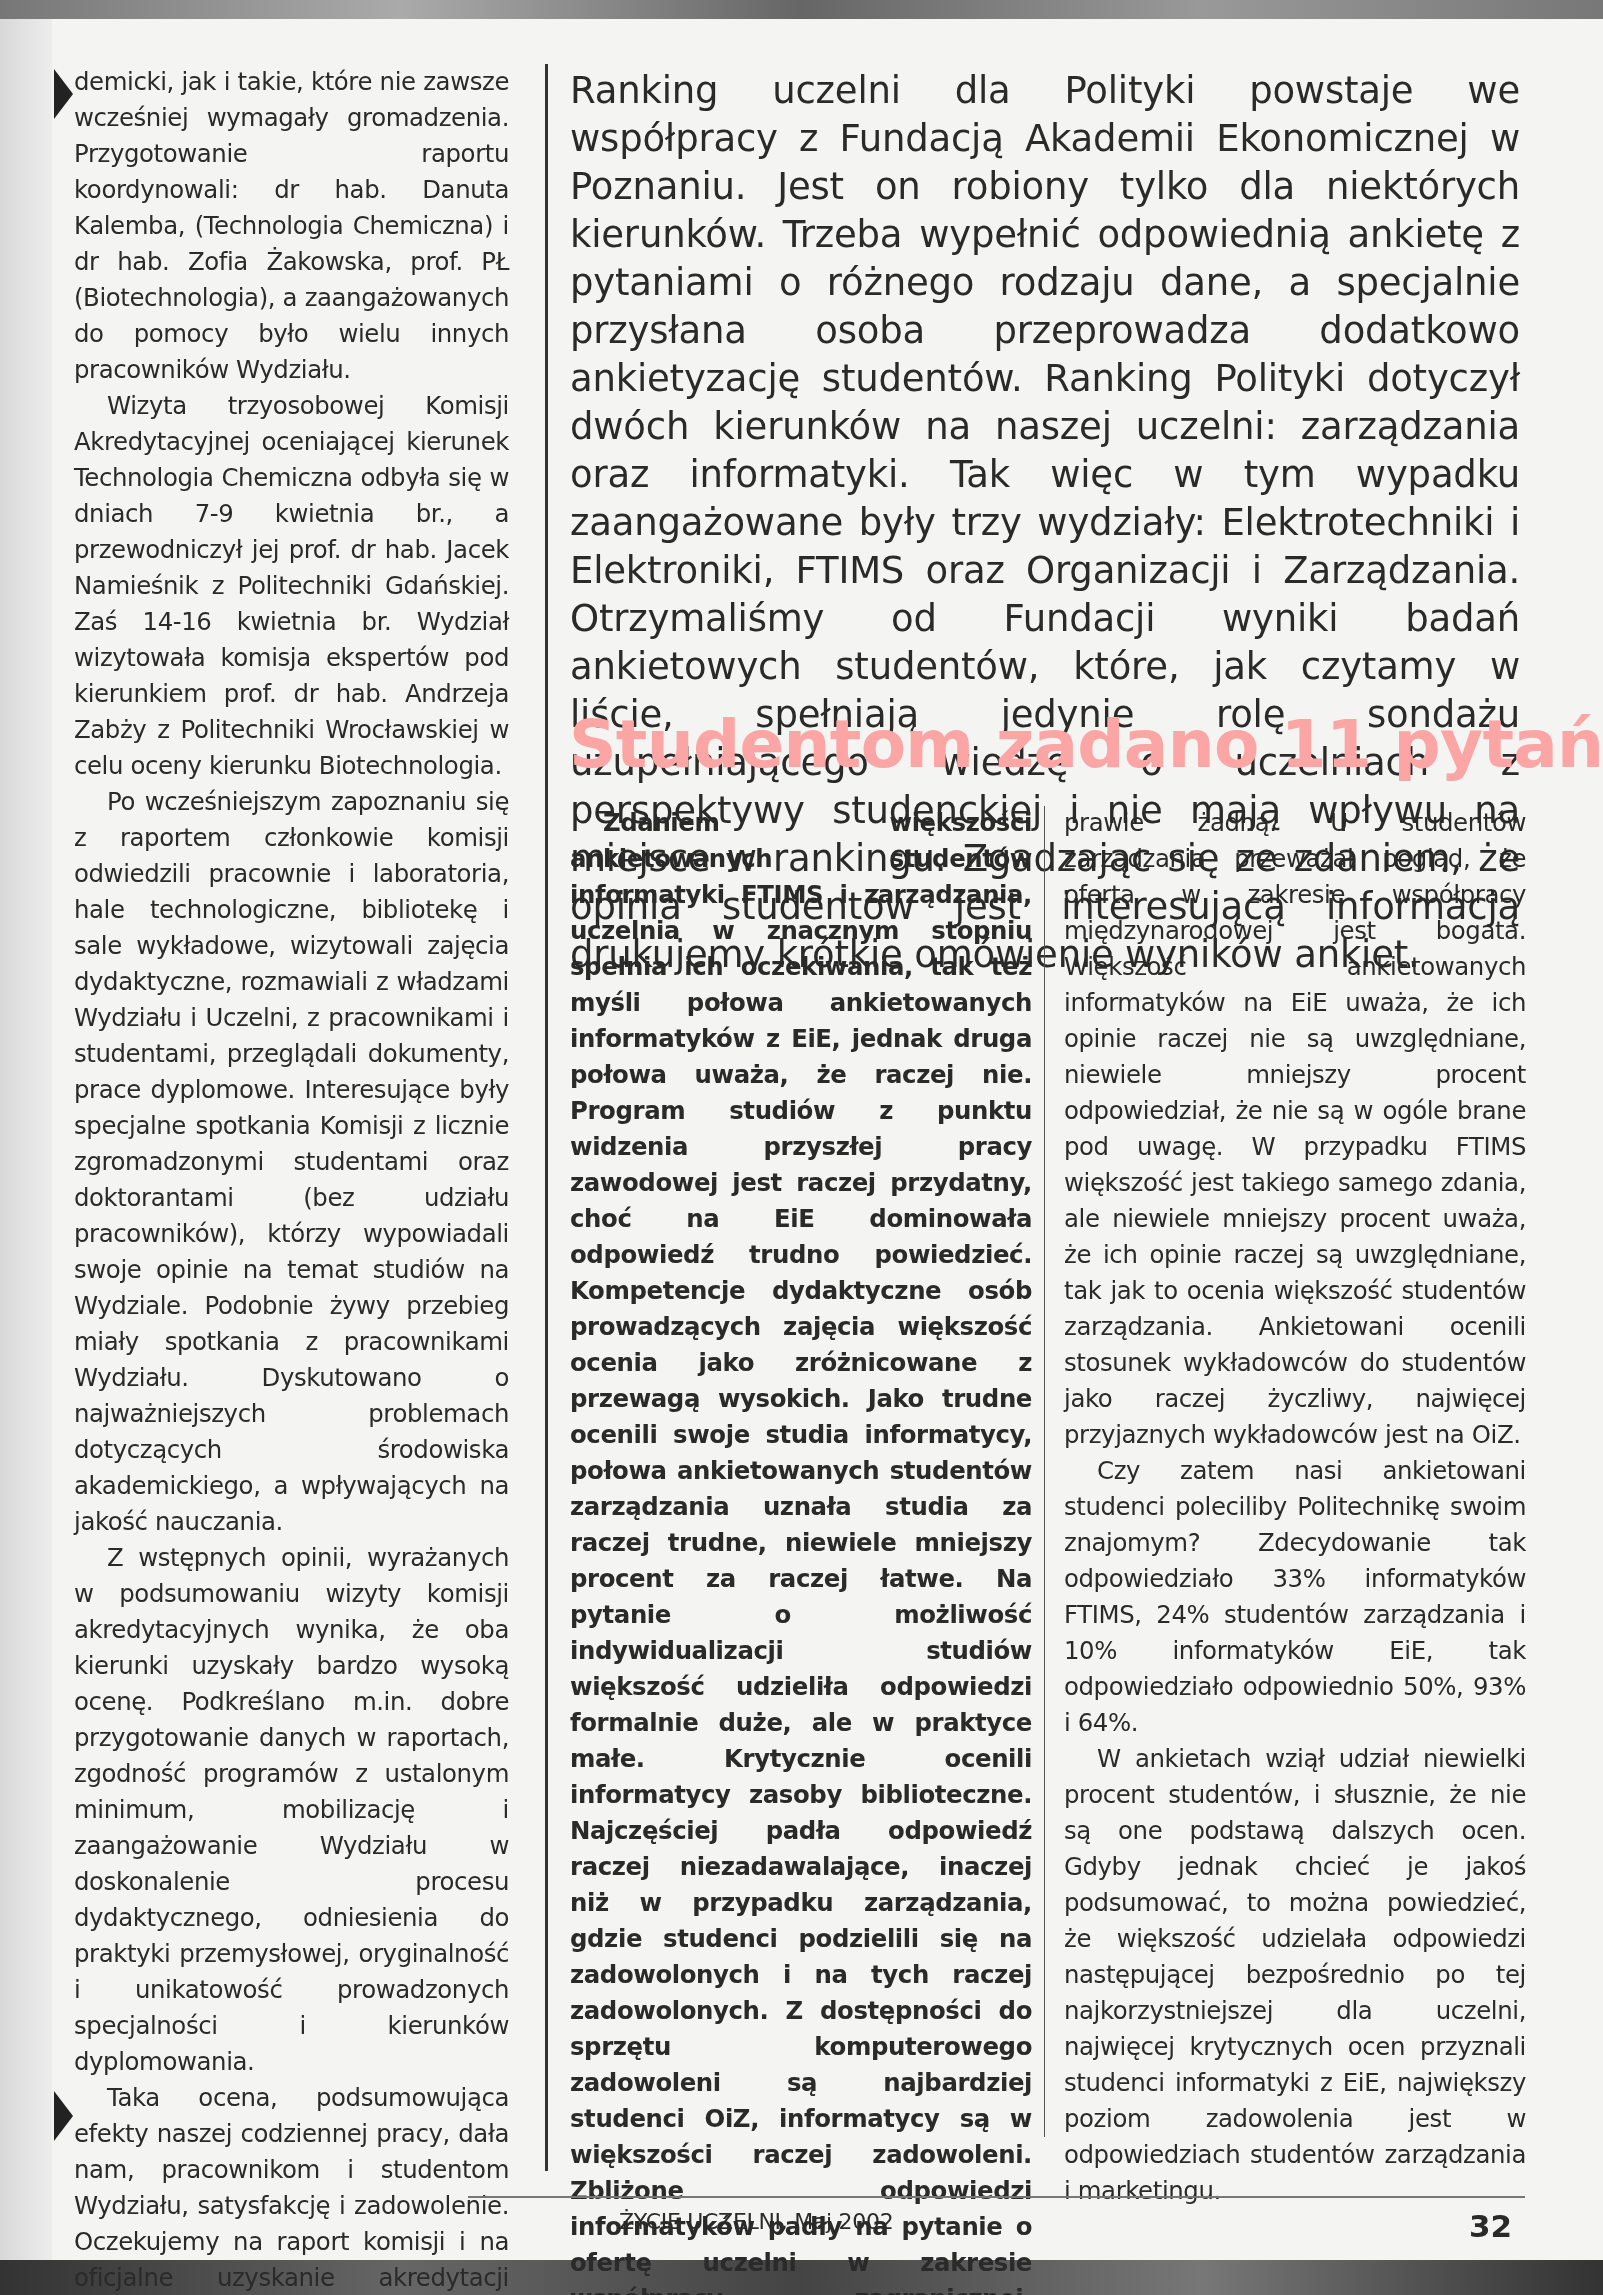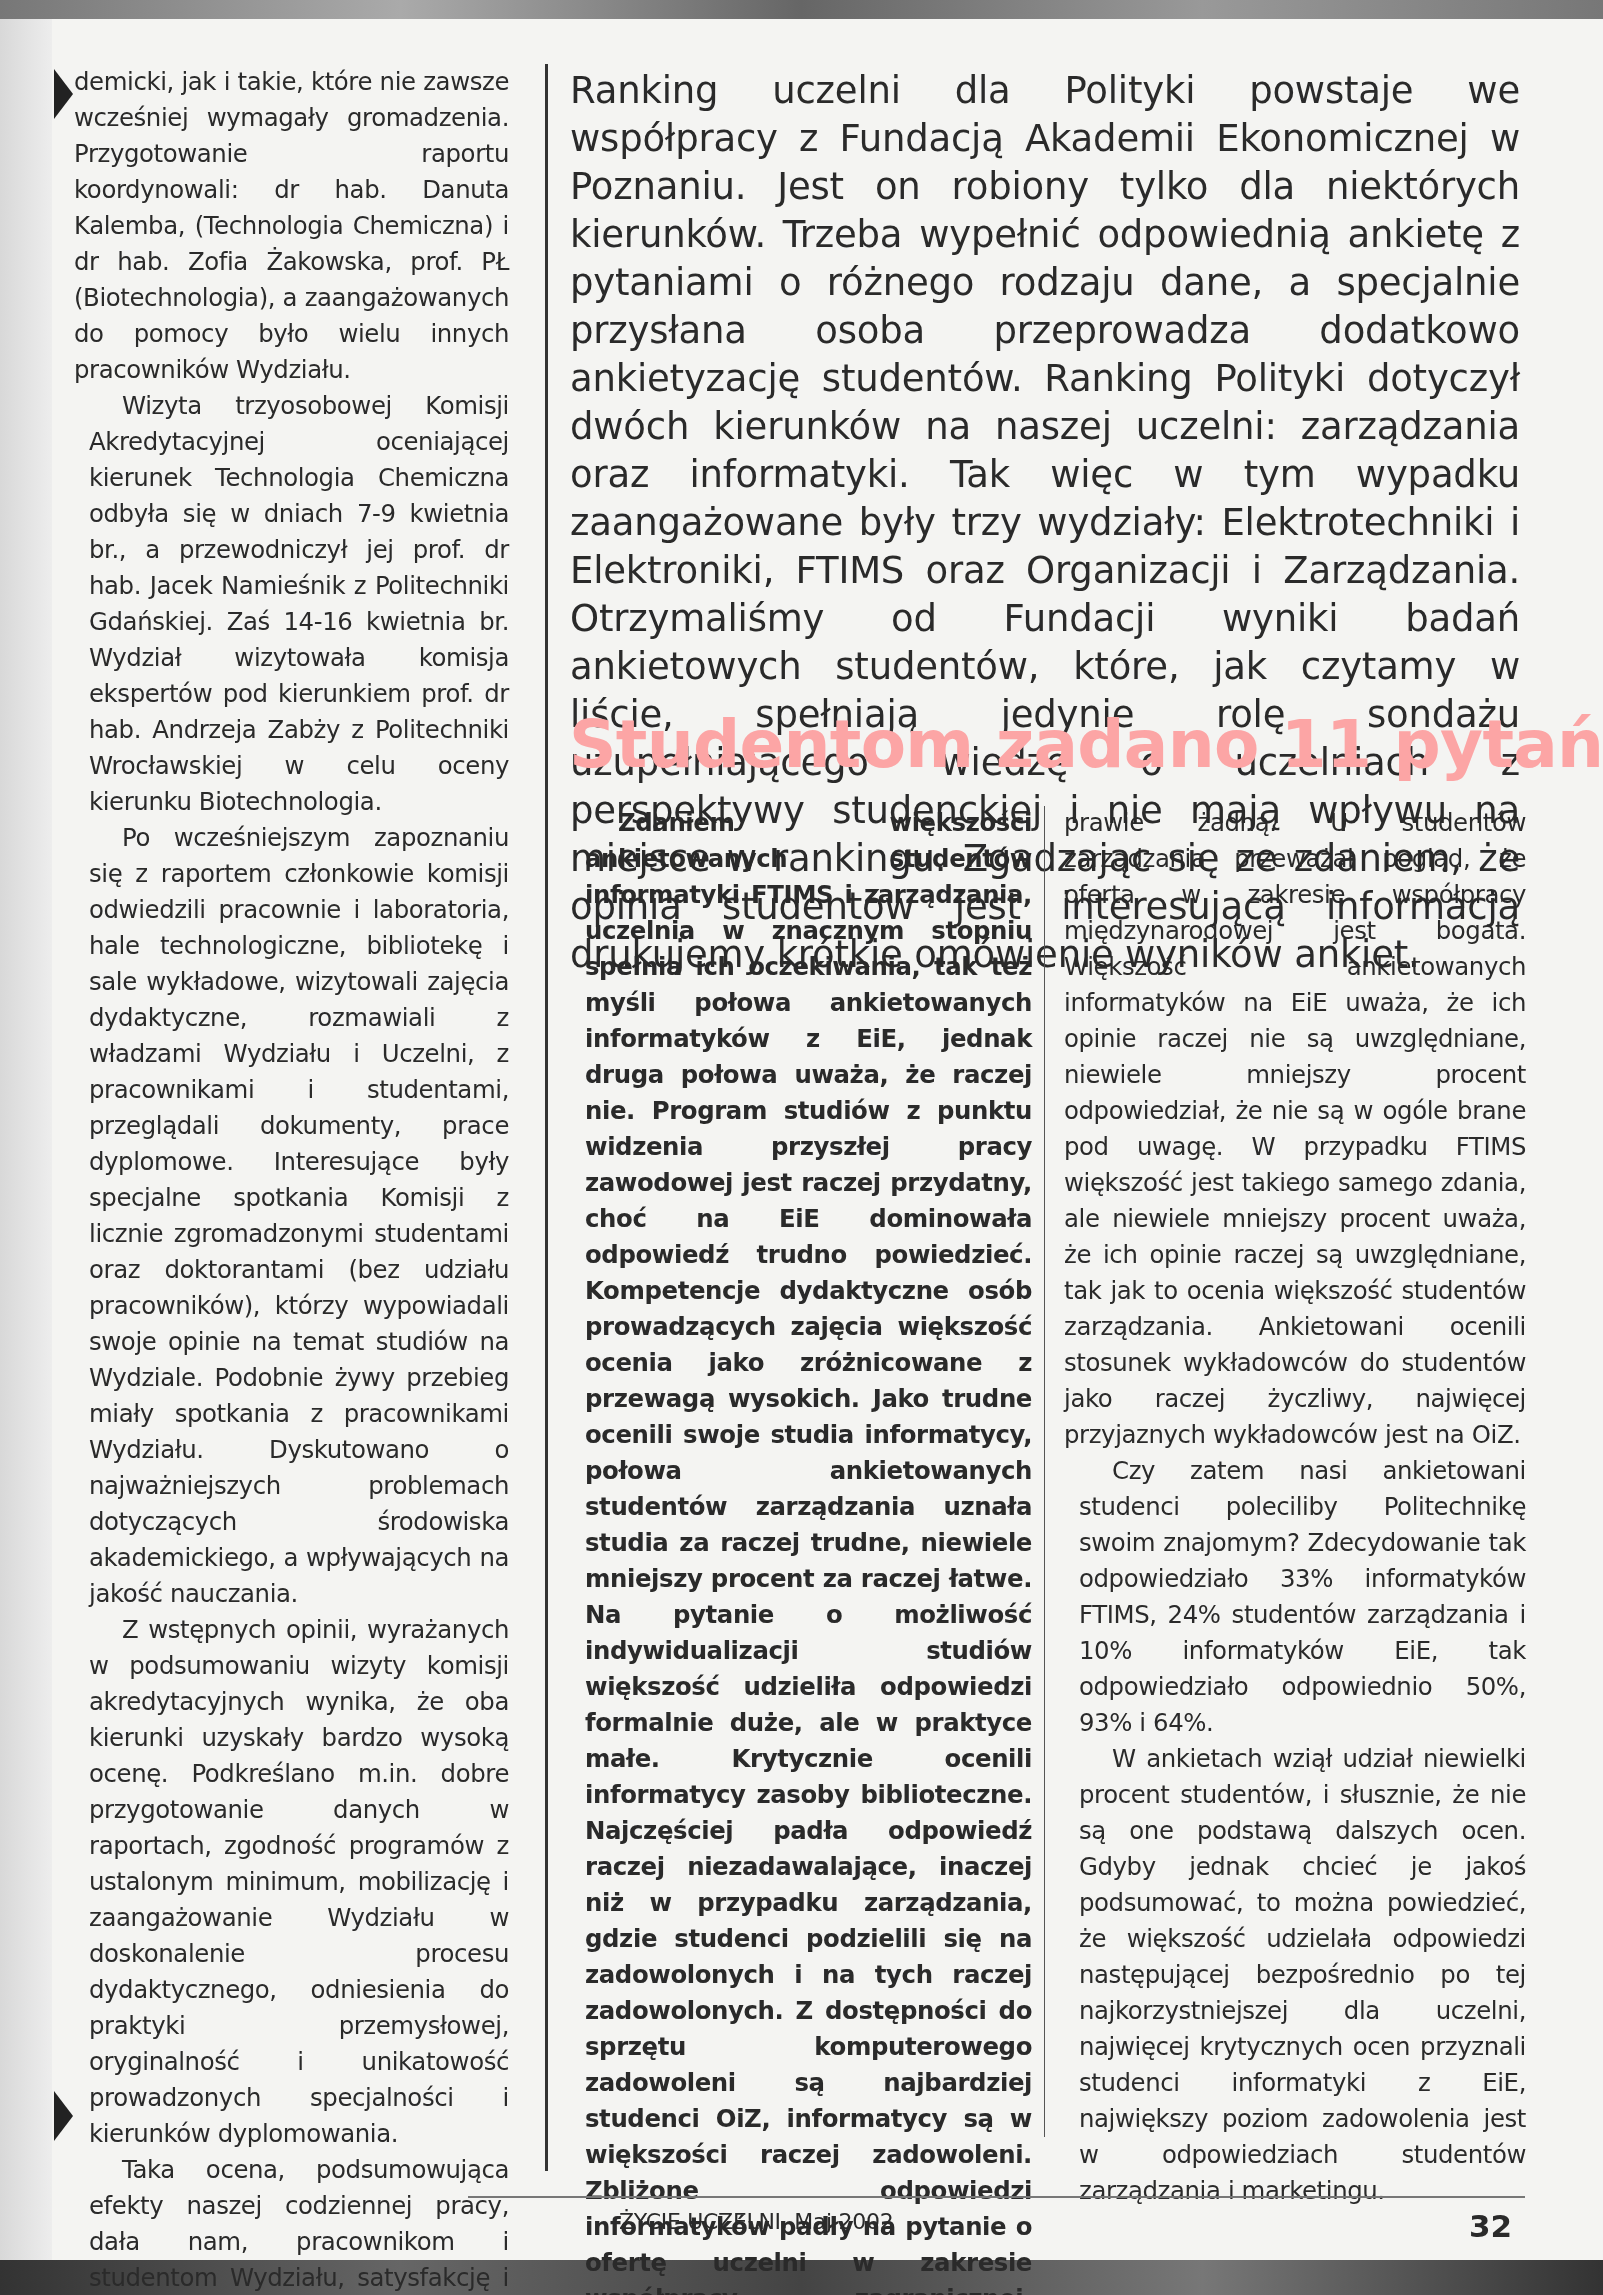--- a/index.html
+++ b/index.html
@@ -3,21 +3,21 @@
 <meta charset="utf-8">
 <style>
 html,body{margin:0;padding:0;}
 body{width:1603px;height:2295px;background:#5a5a5a;position:relative;overflow:hidden;font-family:"DejaVu Sans",sans-serif;color:#2a2a2a;}
 .topband{position:absolute;left:0;top:0;width:1603px;height:19px;background:linear-gradient(90deg,#777,#aaa,#666,#999,#777);}
 .bottomband{position:absolute;left:0;top:2260px;width:1603px;height:35px;background:linear-gradient(90deg,#333,#666,#444,#777,#333);}
 .page{position:absolute;left:52px;top:19px;width:1551px;height:2241px;background:#f4f4f2;}
 .leftedge{position:absolute;left:0;top:19px;width:52px;height:2241px;background:linear-gradient(90deg,#d8d8d8,#ededed);}
 .col{position:absolute;font-size:24.4px;line-height:36px;text-align:justify;letter-spacing:-0.4px;}
 .col p{margin:0;text-indent:0;}
-.col p.ind{text-indent:33px;margin-left:15px;}
+.col p.ind{text-indent:33px;}
 .colL{left:74px;top:64px;width:435px;}
 .ruleV1{position:absolute;left:545px;top:64px;width:2.7px;height:2107px;background:#333;}
 .colTop{left:570px;top:67px;width:950px;font-size:37px;line-height:48px;letter-spacing:-0.2px;}
 .heading{position:absolute;left:569px;top:706px;font-size:66px;font-weight:bold;letter-spacing:-0.7px;color:#fca5a5;font-family:"DejaVu Sans",sans-serif;white-space:nowrap;}
 .colM{left:570px;top:805px;width:462px;font-weight:bold;}
 .ruleV2{position:absolute;left:1044px;top:806px;width:1.3px;height:1331px;background:#555;}
 .colR{left:1064px;top:805px;width:462px;}
 .marker{position:absolute;left:54px;top:69px;width:0;height:0;border-top:25.4px solid transparent;border-bottom:25.4px solid transparent;border-left:19px solid #222;}
 .marker2{position:absolute;left:54px;top:2091px;width:0;height:0;border-top:25.4px solid transparent;border-bottom:25.4px solid transparent;border-left:19px solid #222;}
 .footrule{position:absolute;left:468px;top:2196px;width:1057px;height:2px;background:#777;}

